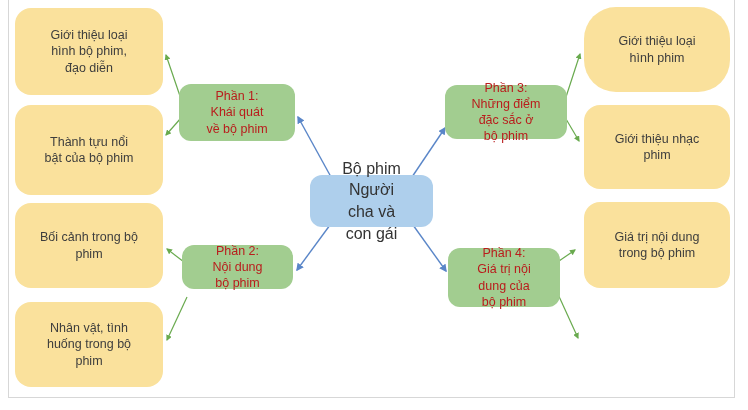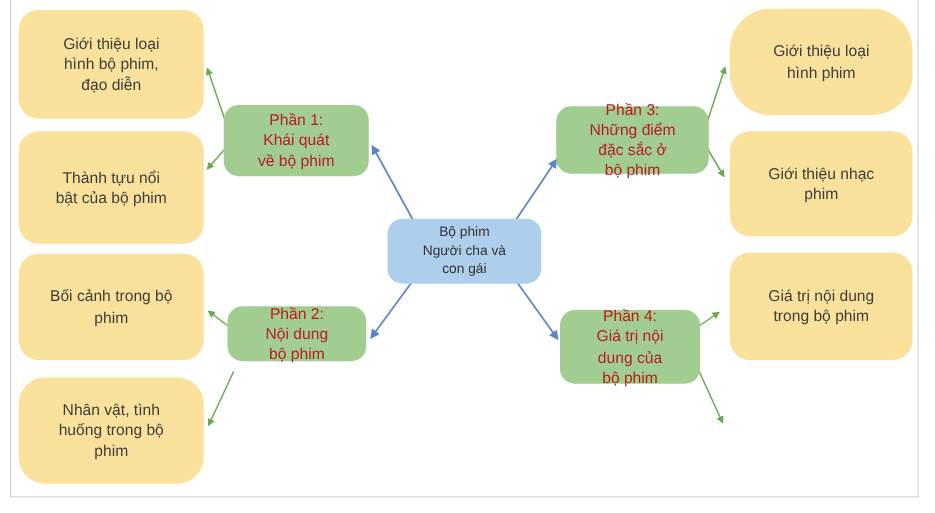--- a/index.html
+++ b/index.html
@@ -35,21 +35,21 @@
   .branch{
     background:#a2cd90;
     border-radius:12px;
     color:#b91c1c;
     font-size:12.5px;line-height:1.3;
   }
   .center{
     background:#aecfec;
     border-radius:12px;
     color:#333333;
-    font-size:11px;line-height:1.35;
+    font-size:16px;line-height:1.35;
   }
 </style>
 </head>
 <body>
 
 <div class="stage">
 
   <div class="frame"></div>
 
   <svg class="connectors" viewBox="0 0 748 410" xmlns="http://www.w3.org/2000/svg">
@@ -83,21 +83,21 @@
 
   <div class="node topic" style="left:15px;top:8px;width:148px;height:87px;">
     <span>Giới thiệu loại hình bộ phim, đạo diễn</span>
   </div>
   <div class="node topic" style="left:15px;top:105px;width:148px;height:90px;">
     <span>Thành tựu nổi bật của bộ phim</span>
   </div>
   <div class="node topic" style="left:15px;top:203px;width:148px;height:85px;">
     <span>Bối cảnh trong bộ phim</span>
   </div>
-  <div class="node topic" style="left:15px;top:302px;width:148px;height:85px;border-radius:21px;">
+  <div class="node topic" style="left:15px;top:302px;width:148px;height:85px;">
     <span>Nhân vật, tình huống trong bộ phim</span>
   </div>
 
   <div class="node topic" style="left:584px;top:7px;width:146px;height:85px;border-radius:32px;">
     <span>Giới thiệu loại hình phim</span>
   </div>
   <div class="node topic" style="left:584px;top:105px;width:146px;height:84px;justify-content:center;">
     <span>Giới thiệu nhạc phim</span>
   </div>
   <div class="node topic" style="left:584px;top:202px;width:146px;height:86px;">

